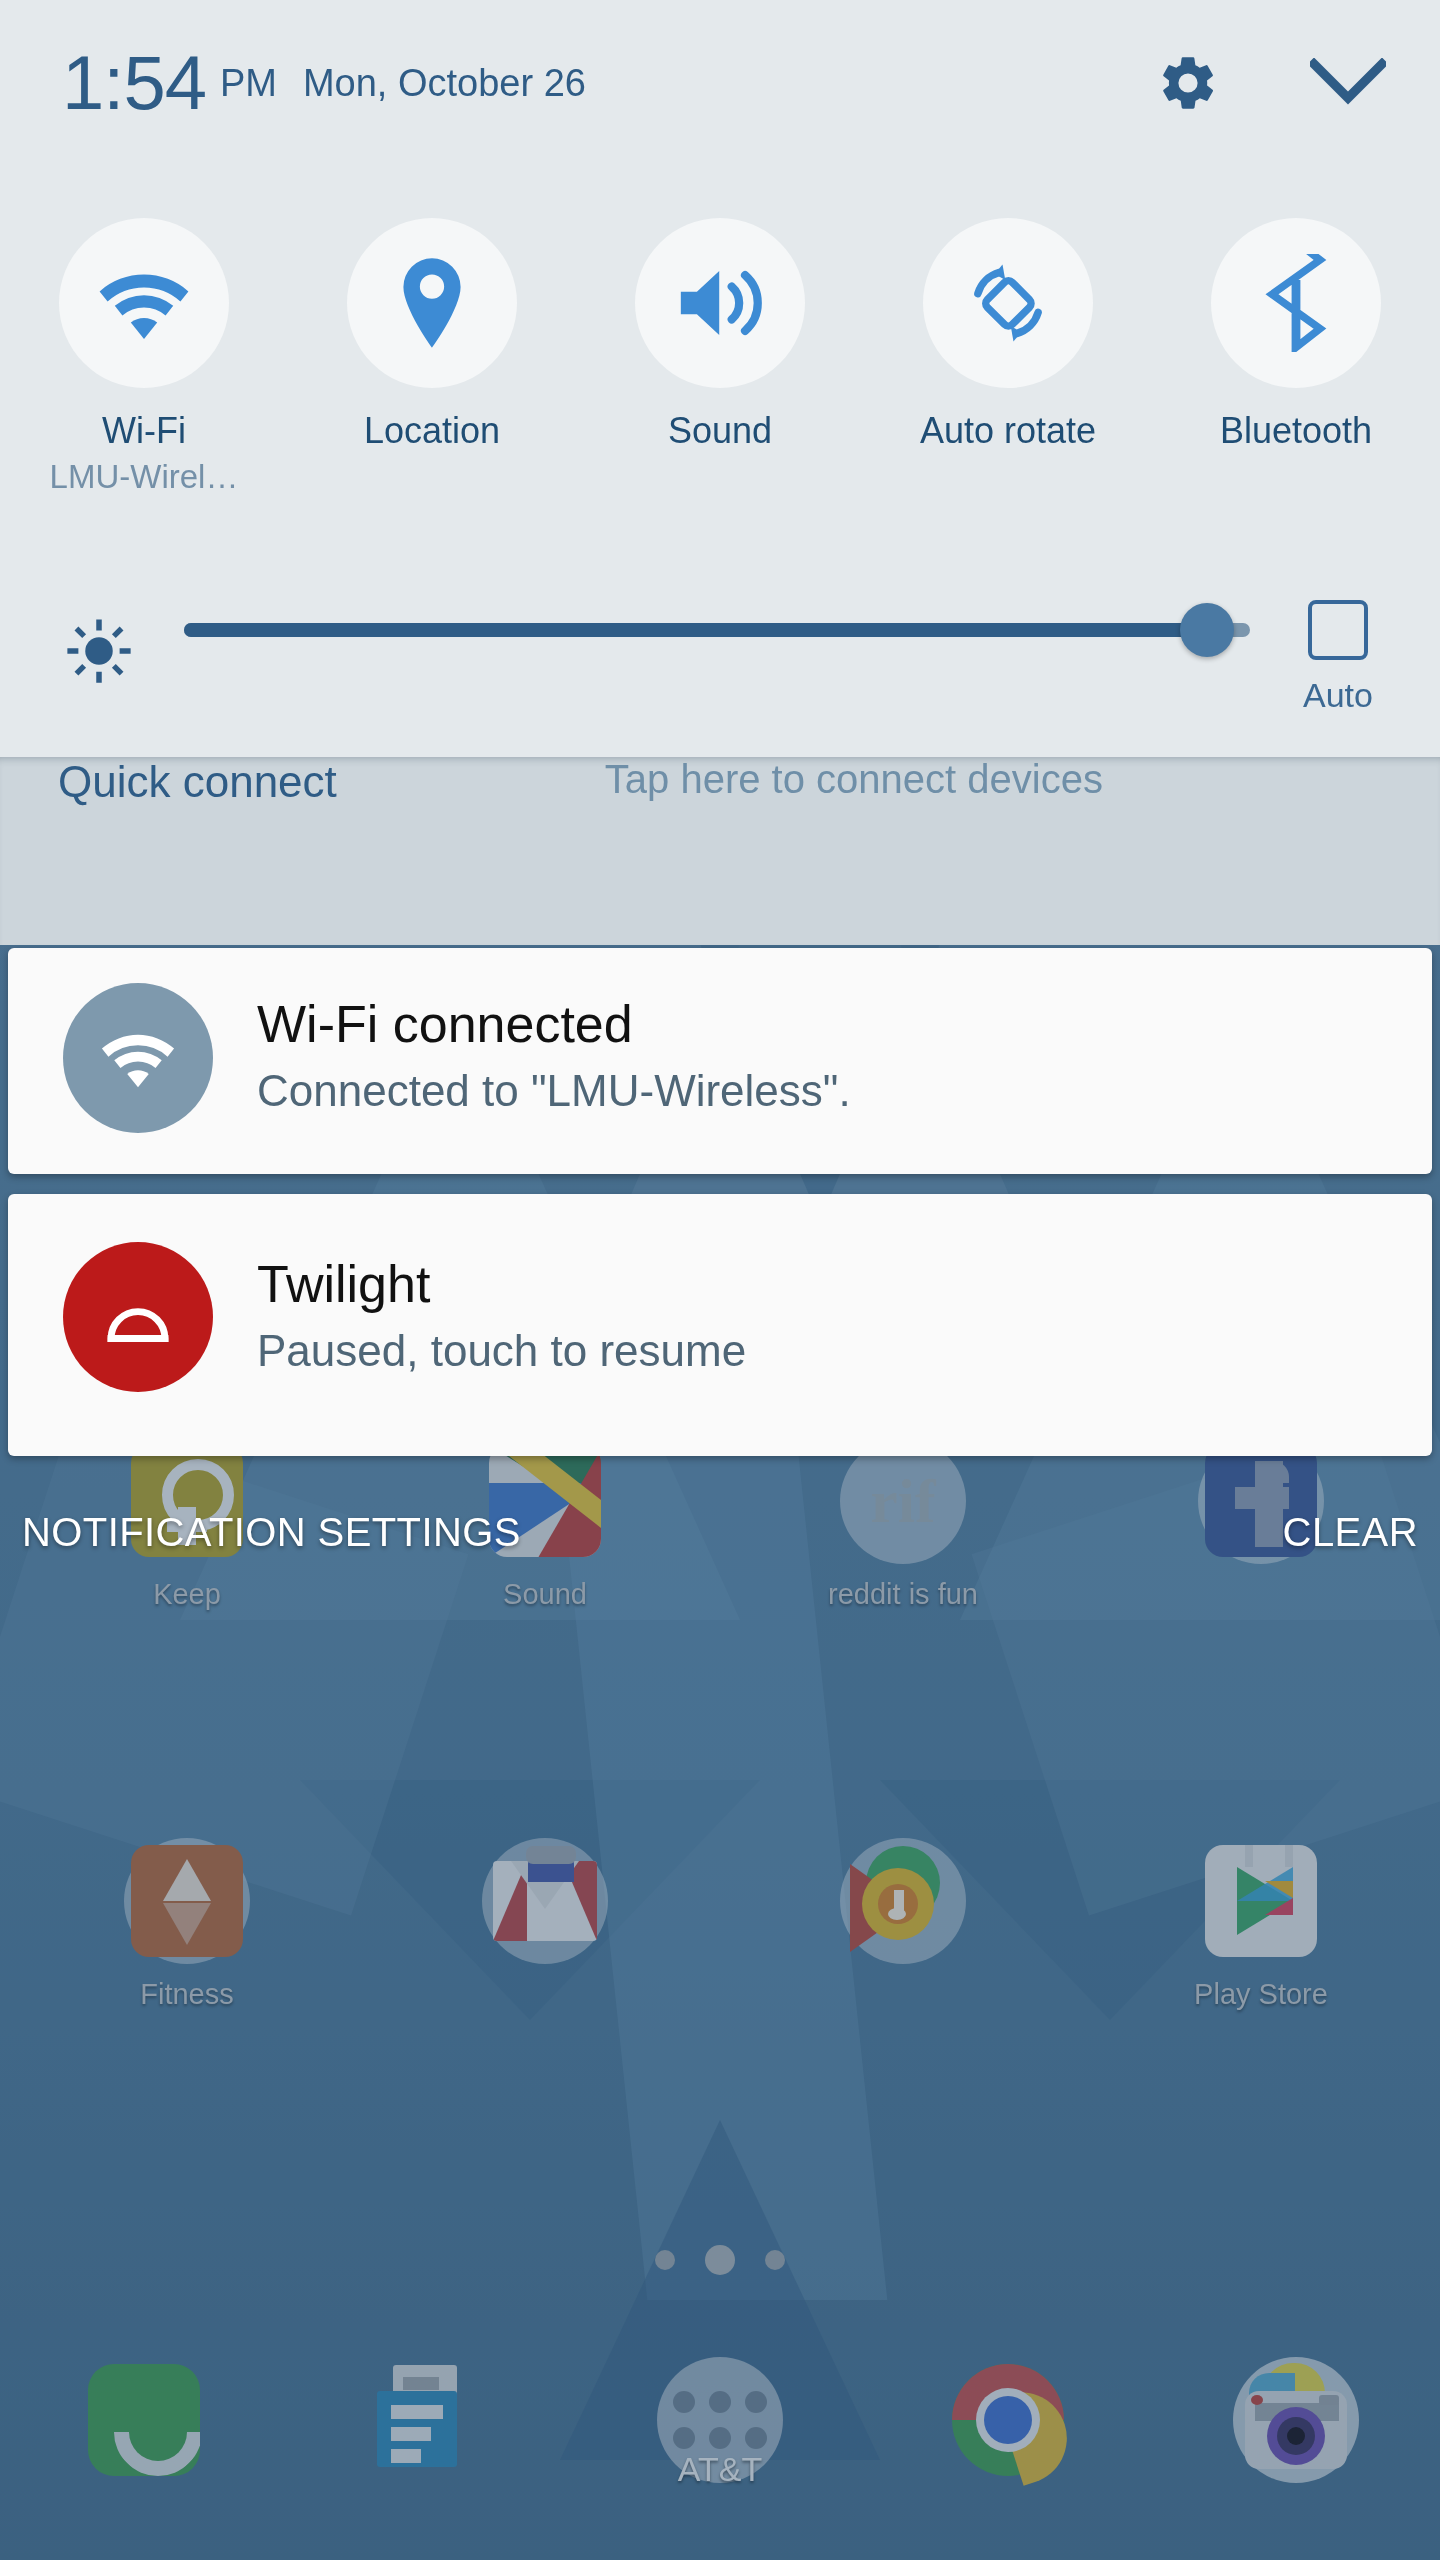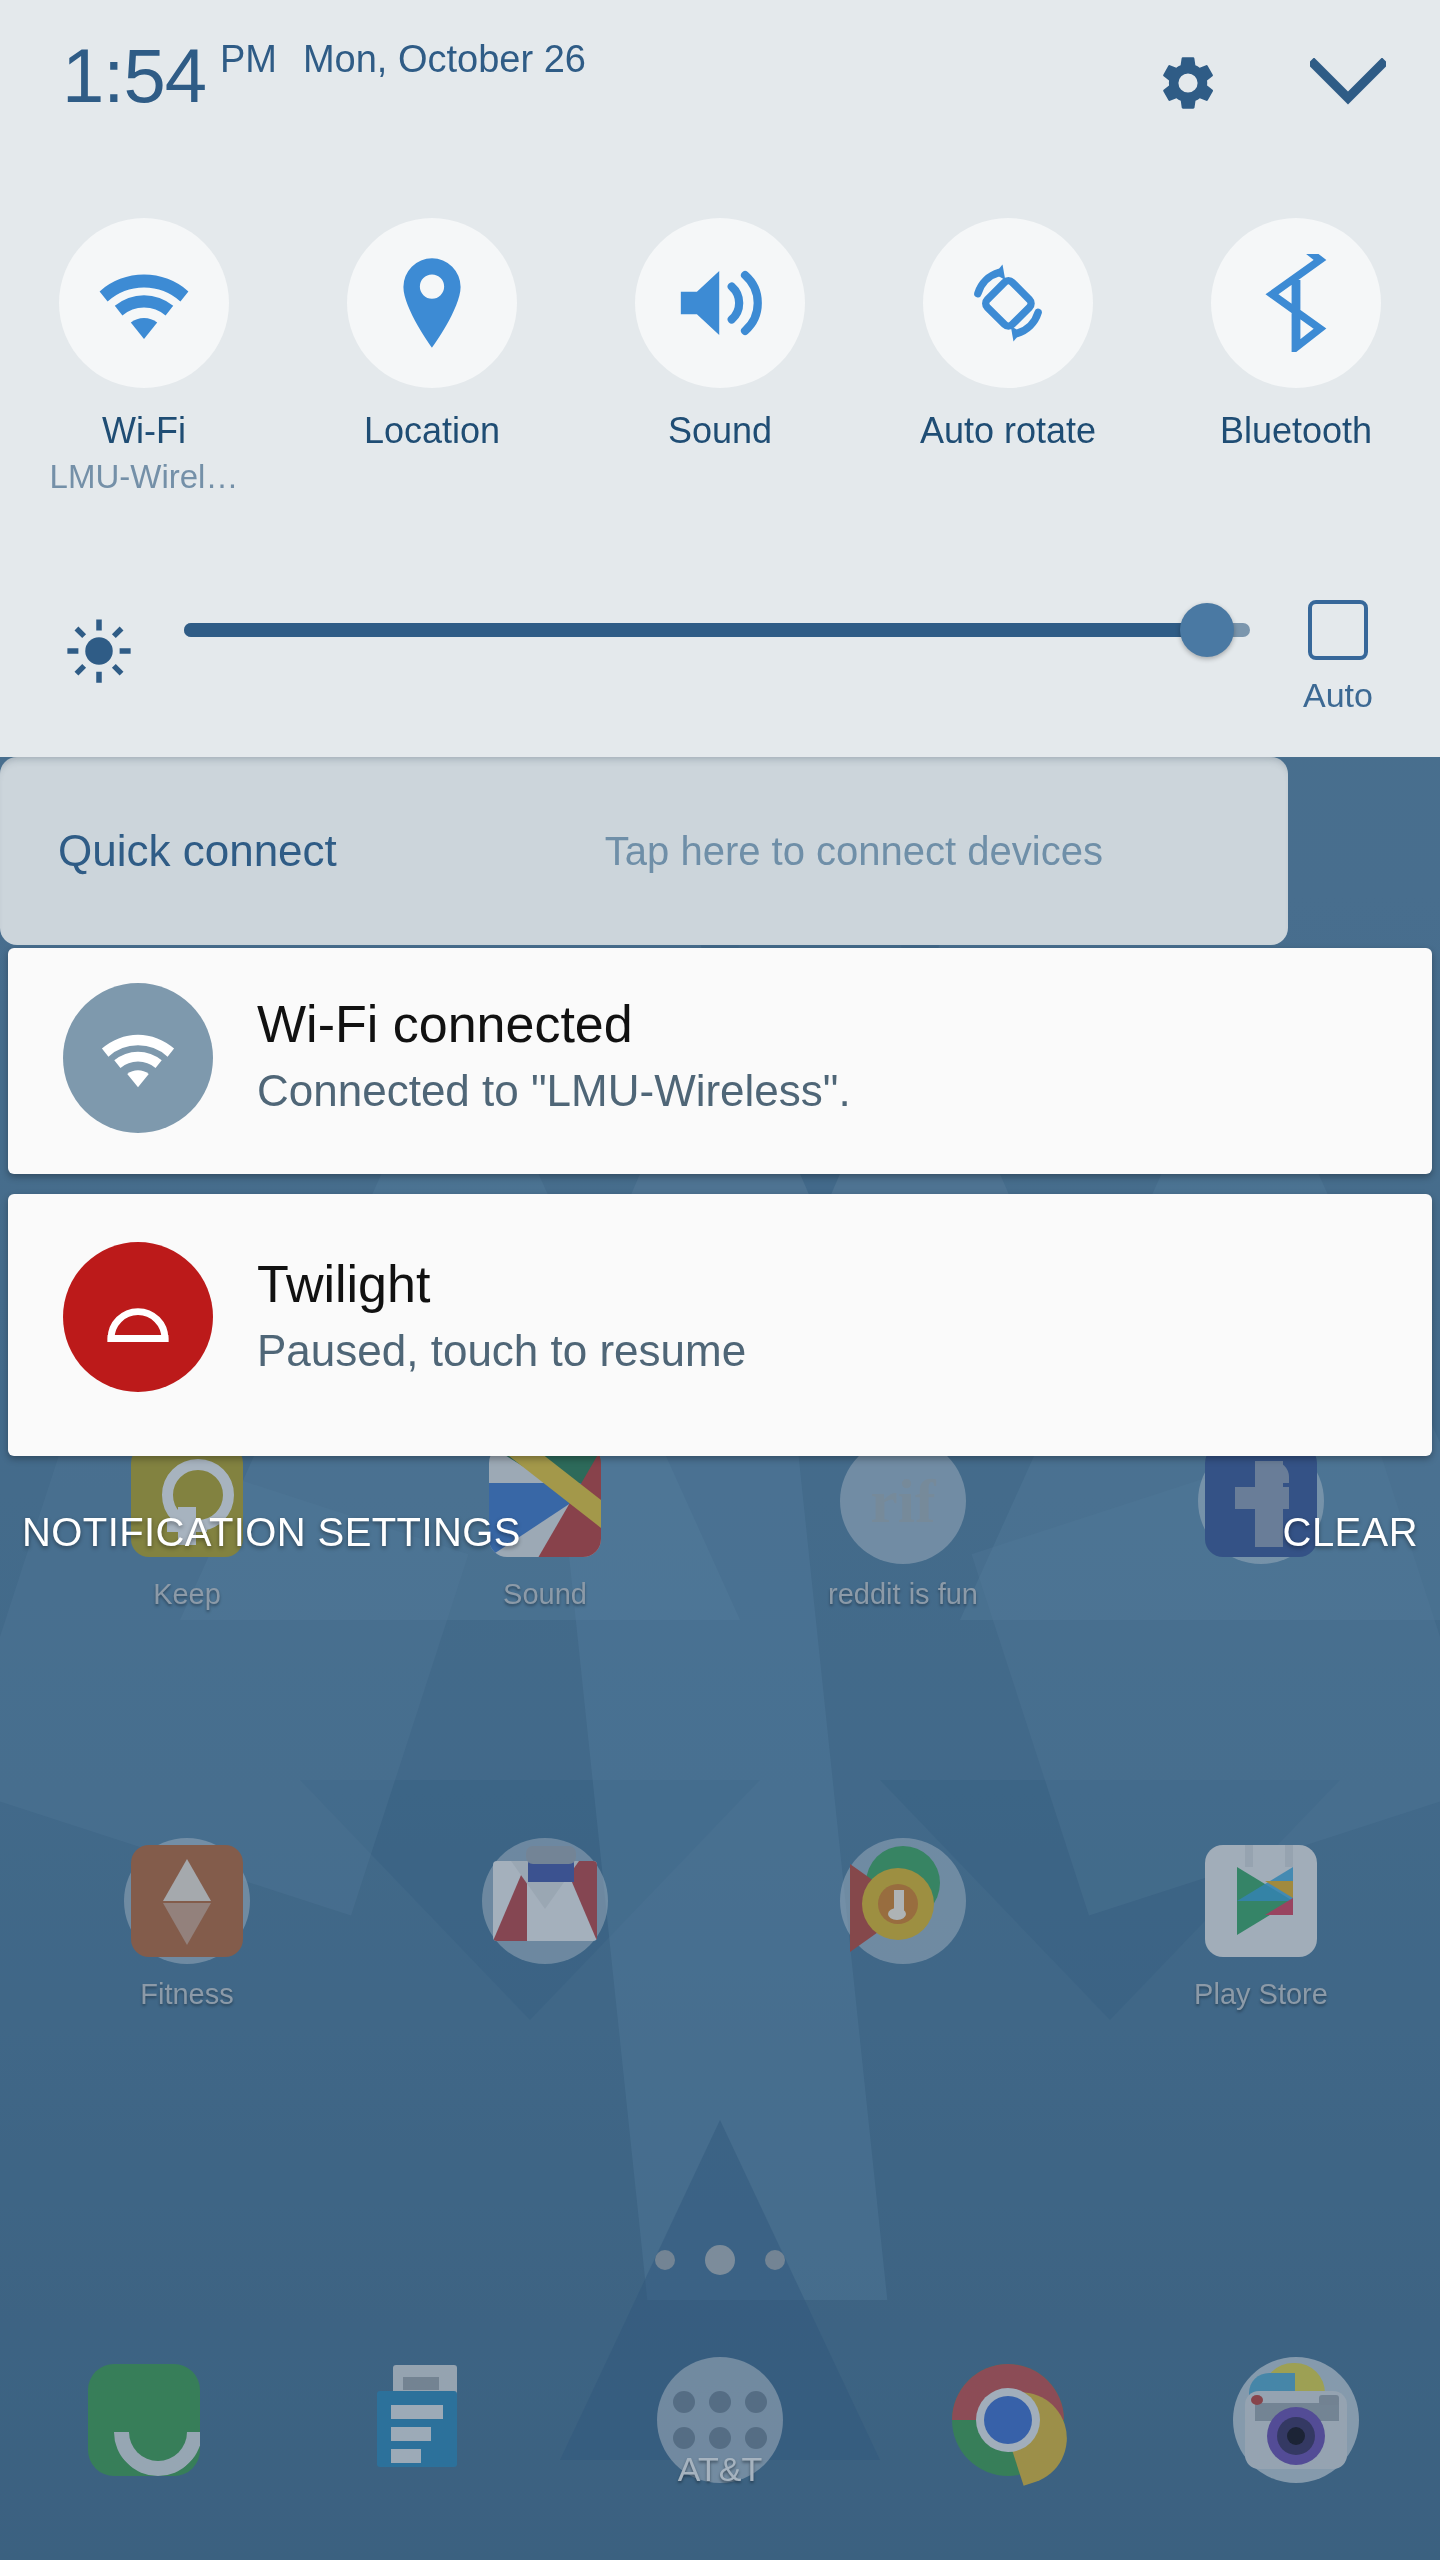--- a/index.html
+++ b/index.html
@@ -124,21 +124,21 @@
     height: 757px;
     background: #e4e9ec;
   }
   .statusrow {
     position: absolute;
     top: 38px;
     left: 62px;
     right: 54px;
     height: 90px;
     display: flex;
-    align-items: flex-start;
+    align-items: center;
   }
   .clock {
     font-size: 76px;
     color: #2f5c86;
     line-height: 76px;
     letter-spacing: -1px;
   }
   .ampm {
     font-size: 38px;
     color: #2f5c86;
@@ -260,27 +260,26 @@
     margin-top: 16px;
     font-size: 34px;
     color: #3c6993;
   }
 
   
   .quickconnect {
     position: absolute;
     top: 757px;
     left: 0;
-    width: 1288px;
+    width: 1440px;
     height: 188px;
     background: #ccd5db;
     display: flex;
-    align-items: center;
+    align-items: flex-start;
     box-shadow: inset 0 7px 9px -6px rgba(40,60,80,.33);
-    border-radius: 17px;
   }
   .qc-title {
     margin-left: 58px;
     font-size: 44px;
     color: #2f5c86;
   }
   .qc-hint {
     margin-left: 268px;
     font-size: 40px;
     color: #6f8fa8;

